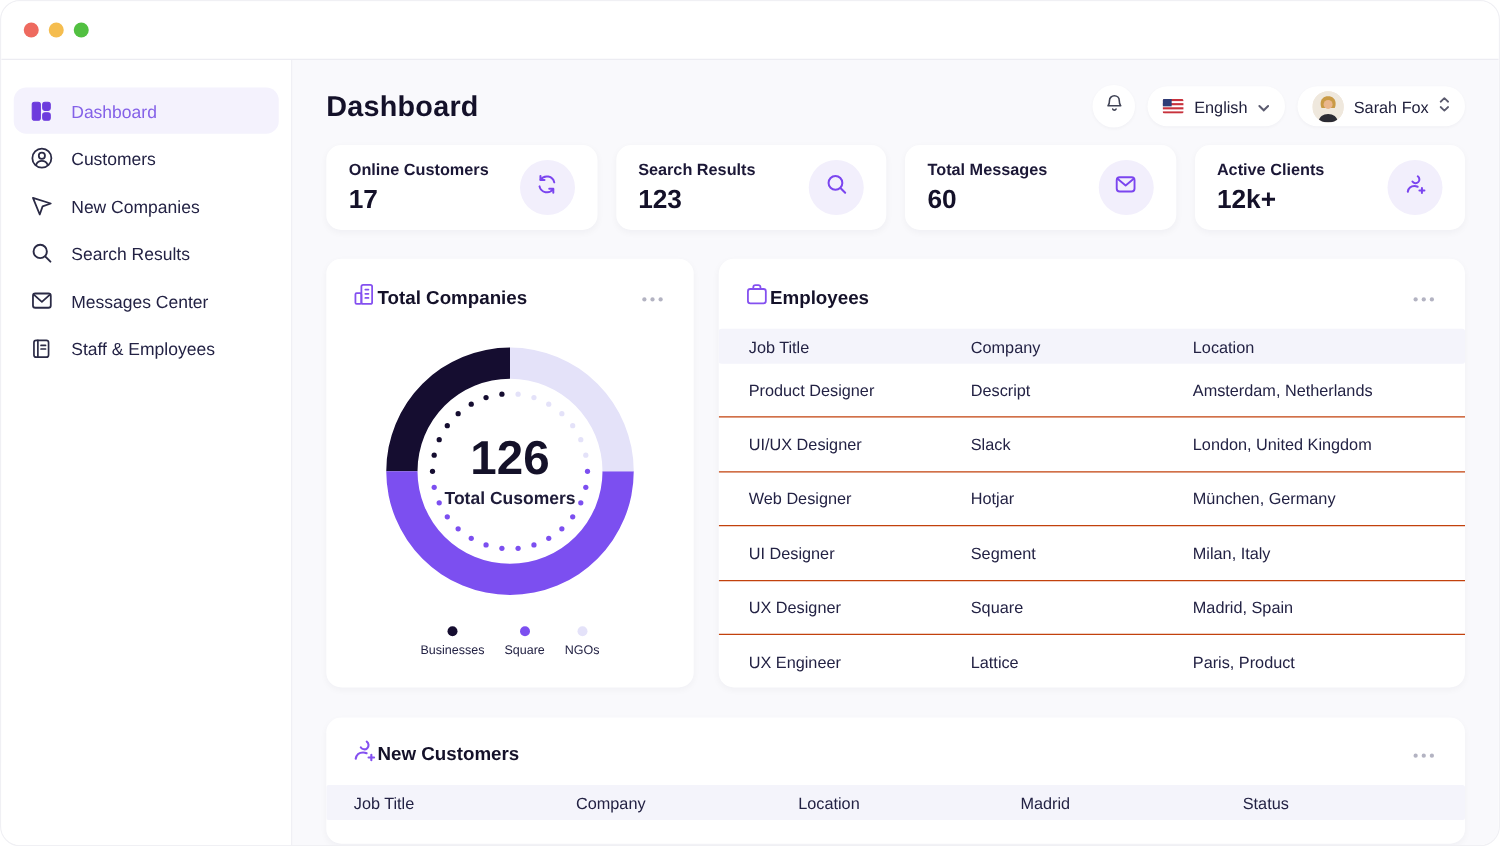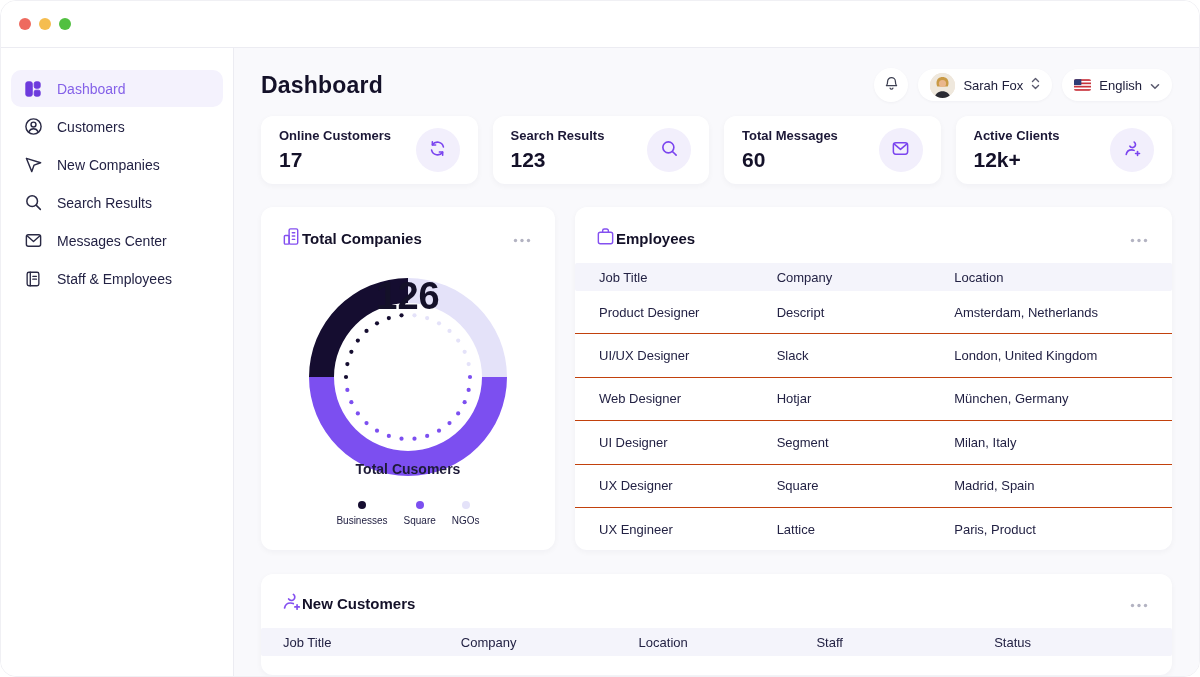--- a/index.html
+++ b/index.html
@@ -54,21 +54,21 @@
   .content { display:grid; grid-template-columns:294px 1fr; gap:20px; margin-top:23px; }
   .card { background:#ffffff; border-radius:12px; box-shadow:0 2px 6px rgba(19,16,46,.04); }
   .card-head { display:flex; align-items:center; padding:18px 20px 12px 20px; }
   .card-title { font-size:15px; font-weight:700; color:#141129; margin-left:0; flex:1; }
   .dots-btn { cursor:pointer; padding:4px; }
 
   
   .companies-card { height:343px; position:relative; }
   .donut-wrap { position:relative; width:200px; height:200px; margin:14px auto 0; }
   .donut-center { position:absolute; inset:0; display:flex; flex-direction:column;
-    align-items:center; justify-content:space-between; text-align:center; }
+    align-items:center; justify-content:center; text-align:center; }
   .donut-value { font-size:38px; font-weight:700; color:#141129; line-height:1.05; }
   .donut-label { font-size:14px; font-weight:600; color:#1e1b39; margin-top:3px; }
   .legend { display:flex; justify-content:center; gap:16px; margin-top:24px; }
   .legend-item { display:flex; align-items:center; gap:6px; font-size:10px; color:#232244;flex-direction:column; }
   .legend-dot { width:8px; height:8px; border-radius:50%; display:inline-block; }
 
   
   .emp-card { height:343px; overflow:hidden; }
   .t-head { background:#f4f4fb; display:grid; align-items:center; height:28px;
     font-size:13px; color:#232244; border-radius:2px; }
@@ -159,56 +159,56 @@
     <div class="main">
 
       <div class="main-header">
         <div class="page-title">Dashboard</div>
         <div class="hdr-right">
           <div class="circle-btn">
             <span>
               <svg width="17" height="17" viewBox="0 0 20 20" fill="none" stroke="#3f4254" stroke-width="1.5" stroke-linecap="round" stroke-linejoin="round">
                 <path d="M10 3a4.6 4.6 0 0 0-4.6 4.6c0 3.6-1.4 4.9-1.4 4.9h12s-1.4-1.3-1.4-4.9A4.6 4.6 0 0 0 10 3z"></path>
                 <path d="M8.4 15.5a1.7 1.7 0 0 0 3.2 0"></path>
-              </svg>
-            </span>
-          </div>
-          <div class="pill">
-            <span class="avatar">
-              <svg width="25" height="25" viewBox="0 0 25 25">
-                <rect width="25" height="25" fill="#efe8dd"></rect>
-                <path d="M6.5 10c0-4 2.6-6 6-6s6 2 6 6c0 2.2-.8 3.4-.8 3.4H7.3S6.5 12.2 6.5 10z" fill="#c99a45"></path>
-                <circle cx="12.5" cy="10.5" r="3.6" fill="#eab68c"></circle>
-                <path d="M4.5 25c.7-4.6 4-6.8 8-6.8s7.3 2.2 8 6.8z" fill="#2b2b33"></path>
-              </svg>
-            </span>
-            <span>Sarah Fox</span>
-            <span>
-              <svg width="9" height="13" viewBox="0 0 9 13" fill="none" stroke="#5a5a6e" stroke-width="1.4" stroke-linecap="round" stroke-linejoin="round">
-                <path d="M1.5 4.4 4.5 1.5 7.5 4.4"></path>
-                  <path d="M1.5 8.6 4.5 11.5 7.5 8.6"></path>
               </svg>
             </span>
           </div>
           <div class="pill">
             <span class="flag">
               <svg width="17" height="12" viewBox="0 0 19 13">
                 <rect width="19" height="13" fill="#ffffff"></rect>
                 <rect y="0" width="19" height="1.9" fill="#c8323c"></rect>
                 <rect y="3.7" width="19" height="1.9" fill="#c8323c"></rect>
                 <rect y="7.4" width="19" height="1.9" fill="#c8323c"></rect>
                 <rect y="11.1" width="19" height="1.9" fill="#c8323c"></rect>
                 <rect width="8.2" height="6.6" fill="#2e3d77"></rect>
               </svg>
             </span>
             <span>English</span>
             <span>
               <svg width="10" height="7" viewBox="0 0 10 7" fill="none" stroke="#5a5a6e" stroke-width="1.6" stroke-linecap="round">
                   <path d="M1.5 1.8 5 5.2 8.5 1.8"></path>
                 </svg>
+            </span>
+          </div>
+          <div class="pill">
+            <span class="avatar">
+              <svg width="25" height="25" viewBox="0 0 25 25">
+                <rect width="25" height="25" fill="#efe8dd"></rect>
+                <path d="M6.5 10c0-4 2.6-6 6-6s6 2 6 6c0 2.2-.8 3.4-.8 3.4H7.3S6.5 12.2 6.5 10z" fill="#c99a45"></path>
+                <circle cx="12.5" cy="10.5" r="3.6" fill="#eab68c"></circle>
+                <path d="M4.5 25c.7-4.6 4-6.8 8-6.8s7.3 2.2 8 6.8z" fill="#2b2b33"></path>
+              </svg>
+            </span>
+            <span>Sarah Fox</span>
+            <span>
+              <svg width="9" height="13" viewBox="0 0 9 13" fill="none" stroke="#5a5a6e" stroke-width="1.4" stroke-linecap="round" stroke-linejoin="round">
+                <path d="M1.5 4.4 4.5 1.5 7.5 4.4"></path>
+                  <path d="M1.5 8.6 4.5 11.5 7.5 8.6"></path>
+              </svg>
             </span>
           </div>
         </div>
       </div>
 
       <div class="stats">
         <div class="stat-card">
           <div>
             <div class="stat-label">Online Customers</div>
             <div class="stat-value">17</div>
@@ -423,21 +423,21 @@
                 <circle cx="9" cy="2.5" r="1.7"></circle>
                 <circle cx="15.5" cy="2.5" r="1.7"></circle>
               </svg>
           </span>
         </div>
         <div id="newcustomers-table">
             <div class="t-head cols-5">
               <span>Job Title</span>
               <span>Company</span>
               <span>Location</span>
-              <span>Staff</span>
+              <span>Madrid</span>
               <span>Status</span>
             </div>
           </div>
       </div>
 
     </div>
   </div>
 </div>
 
 </body></html>

